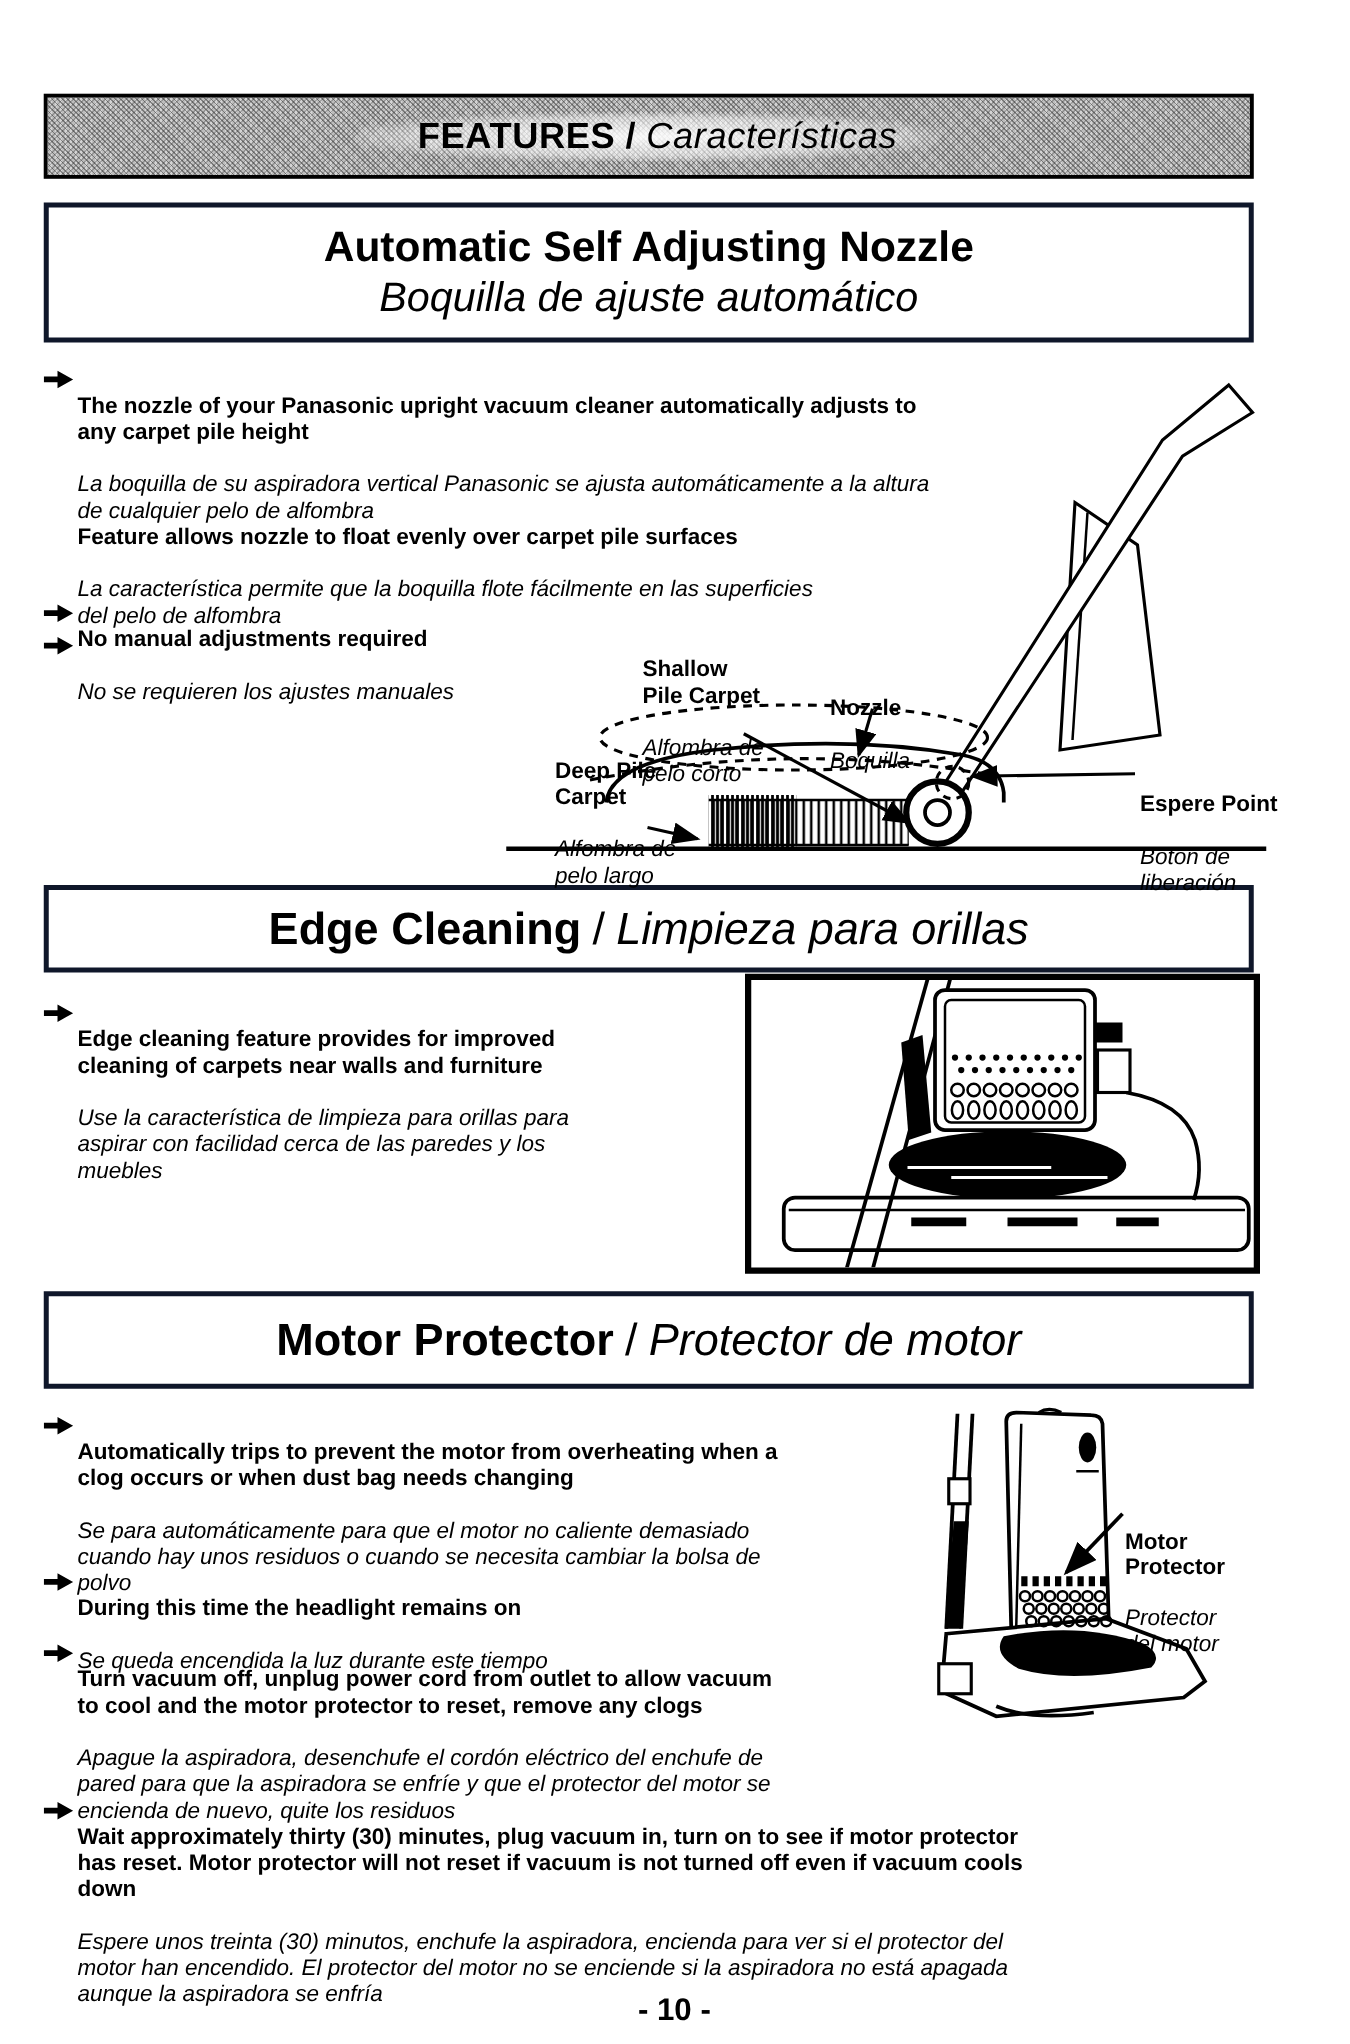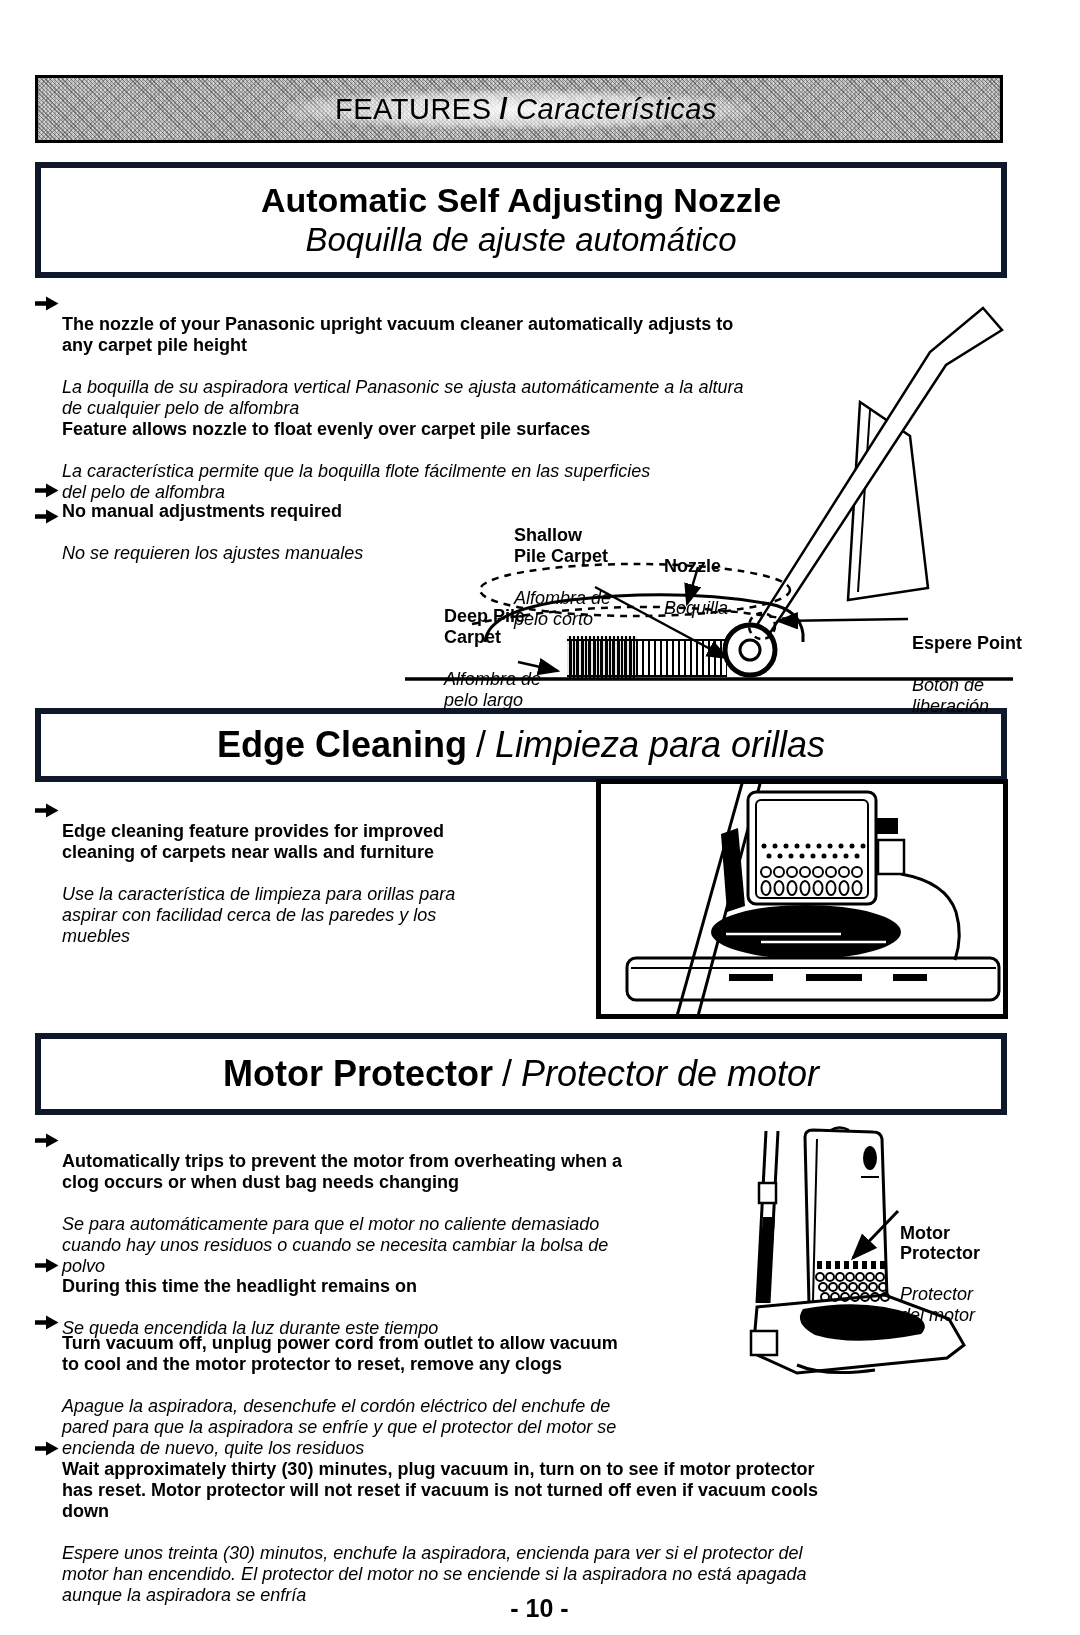--- a/index.html
+++ b/index.html
@@ -16,26 +16,26 @@
       repeating-linear-gradient(45deg,rgba(40,40,40,.45) 0 1px,transparent 1px 3px),
       repeating-linear-gradient(-45deg,rgba(70,70,70,.35) 0 1px,transparent 1px 3px),
       repeating-linear-gradient(90deg,#bdbdbd 0 2px,#d4d4d4 2px 4px);
     display:flex;align-items:center;justify-content:center;
   }
   .banner-inner{
     padding:3px 34px;font-size:29px;letter-spacing:.5px;
     background:radial-gradient(ellipse at center,rgba(255,255,255,.92) 0%,rgba(255,255,255,.5) 55%,rgba(255,255,255,0) 78%);
     white-space:nowrap;
   }
-  .banner-inner .t-en{font-weight:normal;margin-left:14px;}
+  .banner-inner .t-en{font-weight:bold;margin-left:14px;}
   .banner-inner .t-sep{font-weight:bold;margin:0 8px;}
   .banner-inner .t-es{font-weight:normal;font-style:italic;text-align:center;}
   
   .titlebox{
-    position:absolute;left:35px;width:960px;border:6px solid #0f172a;background:#fff;
+    position:absolute;left:35px;width:960px;border:4px solid #0f172a;background:#fff;
     display:flex;flex-direction:column;align-items:center;justify-content:center;
     text-align:center;
   }
   .tb-line1{font-weight:bold;font-size:34px;line-height:40px;}
   .tb-line2{font-style:italic;font-size:33px;line-height:40px;}
   .tb-single{font-size:36px;line-height:44px;white-space:nowrap;}
   .tb-single .t-en{font-weight:bold;}
   .tb-single .t-sep{margin:0 9px;}
   .tb-single .t-es{font-style:italic;}
   

